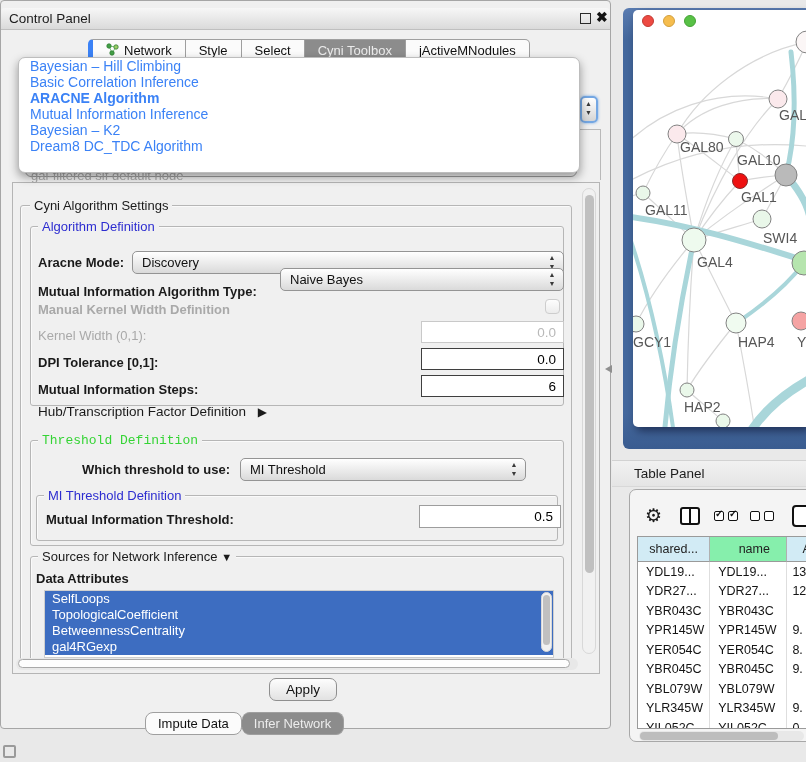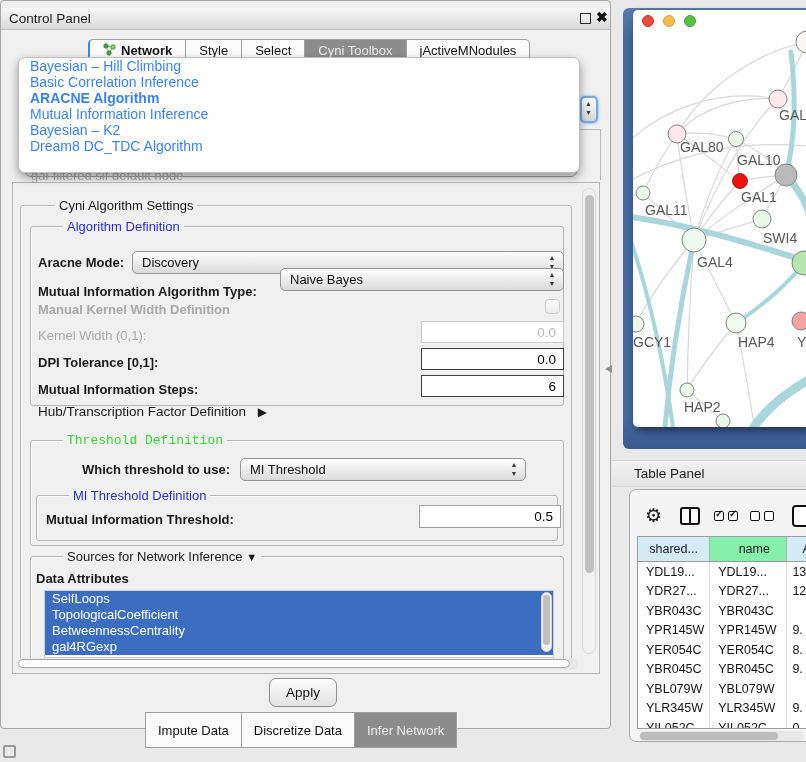--- a/index.html
+++ b/index.html
@@ -6,33 +6,33 @@
   html,body{width:806px;height:762px;}
   body{position:relative;overflow:hidden;background:#e9e9e9;}
   .abs{position:absolute;}
   .win{background:#f0f0f0;border:1px solid #a6a6a6;border-radius:4px;}
   .titlebar{background:linear-gradient(#f7f7f7,#dadada);border-bottom:1px solid #bfbfbf;border-radius:4px 4px 0 0;}
   .tb-text{font-size:13.5px;color:#1c1c1c;}
   .sq-icon{border:1.5px solid #2a2a2a;background:transparent;}
   .x-icon{font-size:14px;font-weight:bold;color:#111;}
   .tab{height:23px;font-size:13px;background:#fbfbfb;border:1px solid #9f9f9f;border-left:none;
        padding:0 13px;color:#111;display:flex;align-items:center;gap:5px;white-space:nowrap;}
-  .tab.first{border-left:2px solid #3b82f6;border-radius:5px 0 0 0;font-weight:bold;}
+  .tab.first{border-left:5px solid #3b82f6;border-radius:5px 0 0 0;}
   .tab.last{border-radius:0 5px 0 0;}
   .tab.sel{background:#8c8c8c;color:#ececec;}
   .btab{height:23px;font-size:13px;background:#fbfbfb;border:1px solid #9f9f9f;border-left:none;
-        padding:17px 12px;color:#111;display:flex;align-items:center;border-radius:0;white-space:nowrap;}
+        padding:4px 12px;color:#111;display:flex;align-items:center;border-radius:8px;white-space:nowrap;}
   .btab.first{border-left:1px solid #9f9f9f;}
   .btab.sel{background:#8c8c8c;color:#ececec;}
   .popup{background:#fff;border:1px solid #bdbdbd;border-radius:7px;box-shadow:0 4px 10px rgba(0,0,0,.38);overflow:hidden;}
   .dd-prompt{color:#b5b5b5;font-size:13.5px;text-align:center;height:19px;line-height:19px;}
   .dd-item{font-size:14px;height:16px;line-height:16px;padding-left:11px;color:#3b82f6;white-space:nowrap;}
   .dd-item.bold{font-weight:bold;}
   .grp{border:1px solid #b6b6b6;border-radius:3px;box-shadow:inset 1px 1px 0 rgba(255,255,255,.65);}
-  .grp-title{background:#f0f0f0;padding:0 4px;font-size:13px;white-space:nowrap;margin-left:25px;}
+  .grp-title{background:#f0f0f0;padding:0 4px;font-size:13px;white-space:nowrap;}
   .lbl{font-size:13px;font-weight:bold;color:#1a1a1a;white-space:nowrap;}
   .lbl.dis{color:#a9a9a9;}
   .lbl.reg{font-weight:normal;}
   .combo{background:linear-gradient(#ffffff,#dadada);border:1px solid #949494;border-radius:5px;
          font-size:13px;color:#111;display:flex;align-items:center;padding-left:9px;}
   .stepper{position:absolute;right:6px;top:2px;width:10px;text-align:center;color:#3a3a3a;
            font-size:7px;line-height:8.5px;}
   .field{background:#fff;font-size:13.5px;display:flex;align-items:center;justify-content:flex-end;padding-right:7px;}
   .field.en{border:1.5px solid #3f3f3f;color:#000;}
   .field.dis{border:1px solid #c9c9c9;color:#b9b9b9;}
@@ -176,24 +176,23 @@
   <div class="vthumb" style="position:absolute;left:1px;top:2px;width:7px;height:50px;"></div>
 </div>
 
 <div class="abs vtrack" style="left:582px;top:188px;width:14px;height:466px;">
   <div class="vthumb" style="position:absolute;left:1.5px;top:6px;width:9px;height:378px;"></div>
 </div>
 <div class="abs htrack" style="left:16px;top:658px;width:562px;height:12px;">
   <div class="hthumb" style="position:absolute;left:2px;top:1px;width:552px;height:9px;"></div>
 </div>
 
-<div class="abs btn" style="left:269px;top:678px;width:68px;height:29px;">Apply</div>
+<div class="abs btn" style="left:269px;top:678px;width:68px;height:23px;">Apply</div>
 <div class="abs" style="left:145px;top:712px;display:flex;" id="bottom-tabs">
     <div class="btab first">Impute Data</div>
-    <div class="btab">Discretize Data</div>
     <div class="btab sel" style="background: rgb(140, 140, 140);">Infer Network</div>
   </div>
 
 <div class="abs" style="left:25px;top:150px;width:552px;height:27px;border:1px solid #9c9c9c;border-radius:6px;background:#f2f2f2;"></div>
 <div class="abs" style="left:31px;top:168px;font-size:13px;color:#a9a9a9;white-space:nowrap;">gal-filtered sif default node</div>
 <div class="abs frag-line" style="left:575px;top:129px;width:26px;height:1px;"></div>
 <div class="abs frag-line" style="left:600px;top:129px;width:1px;height:51px;"></div>
 <div class="abs" style="left:580px;top:96px;width:18px;height:27px;border:2px solid #74a7e3;border-radius:5px;background:linear-gradient(#fff,#d5d5d5);box-shadow:0 0 3px #74a7e3;">
   <span style="position:absolute;left:3px;top:2px;font-size:7px;line-height:8.5px;color:#3a3a3a;">▲<br>▼</span>
 </div>

